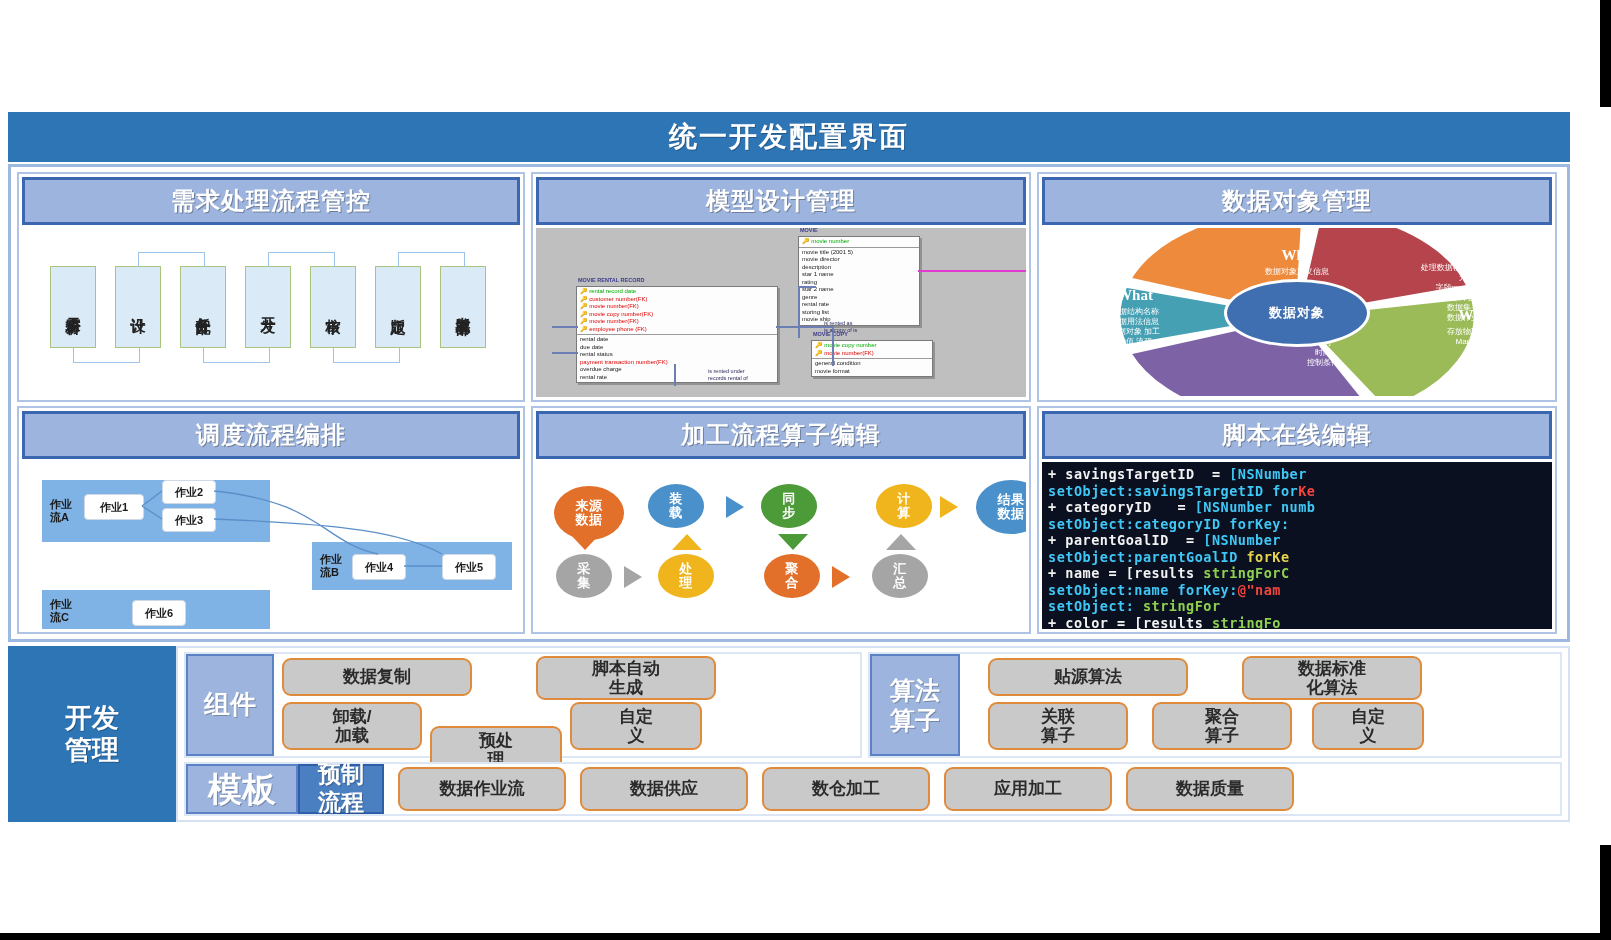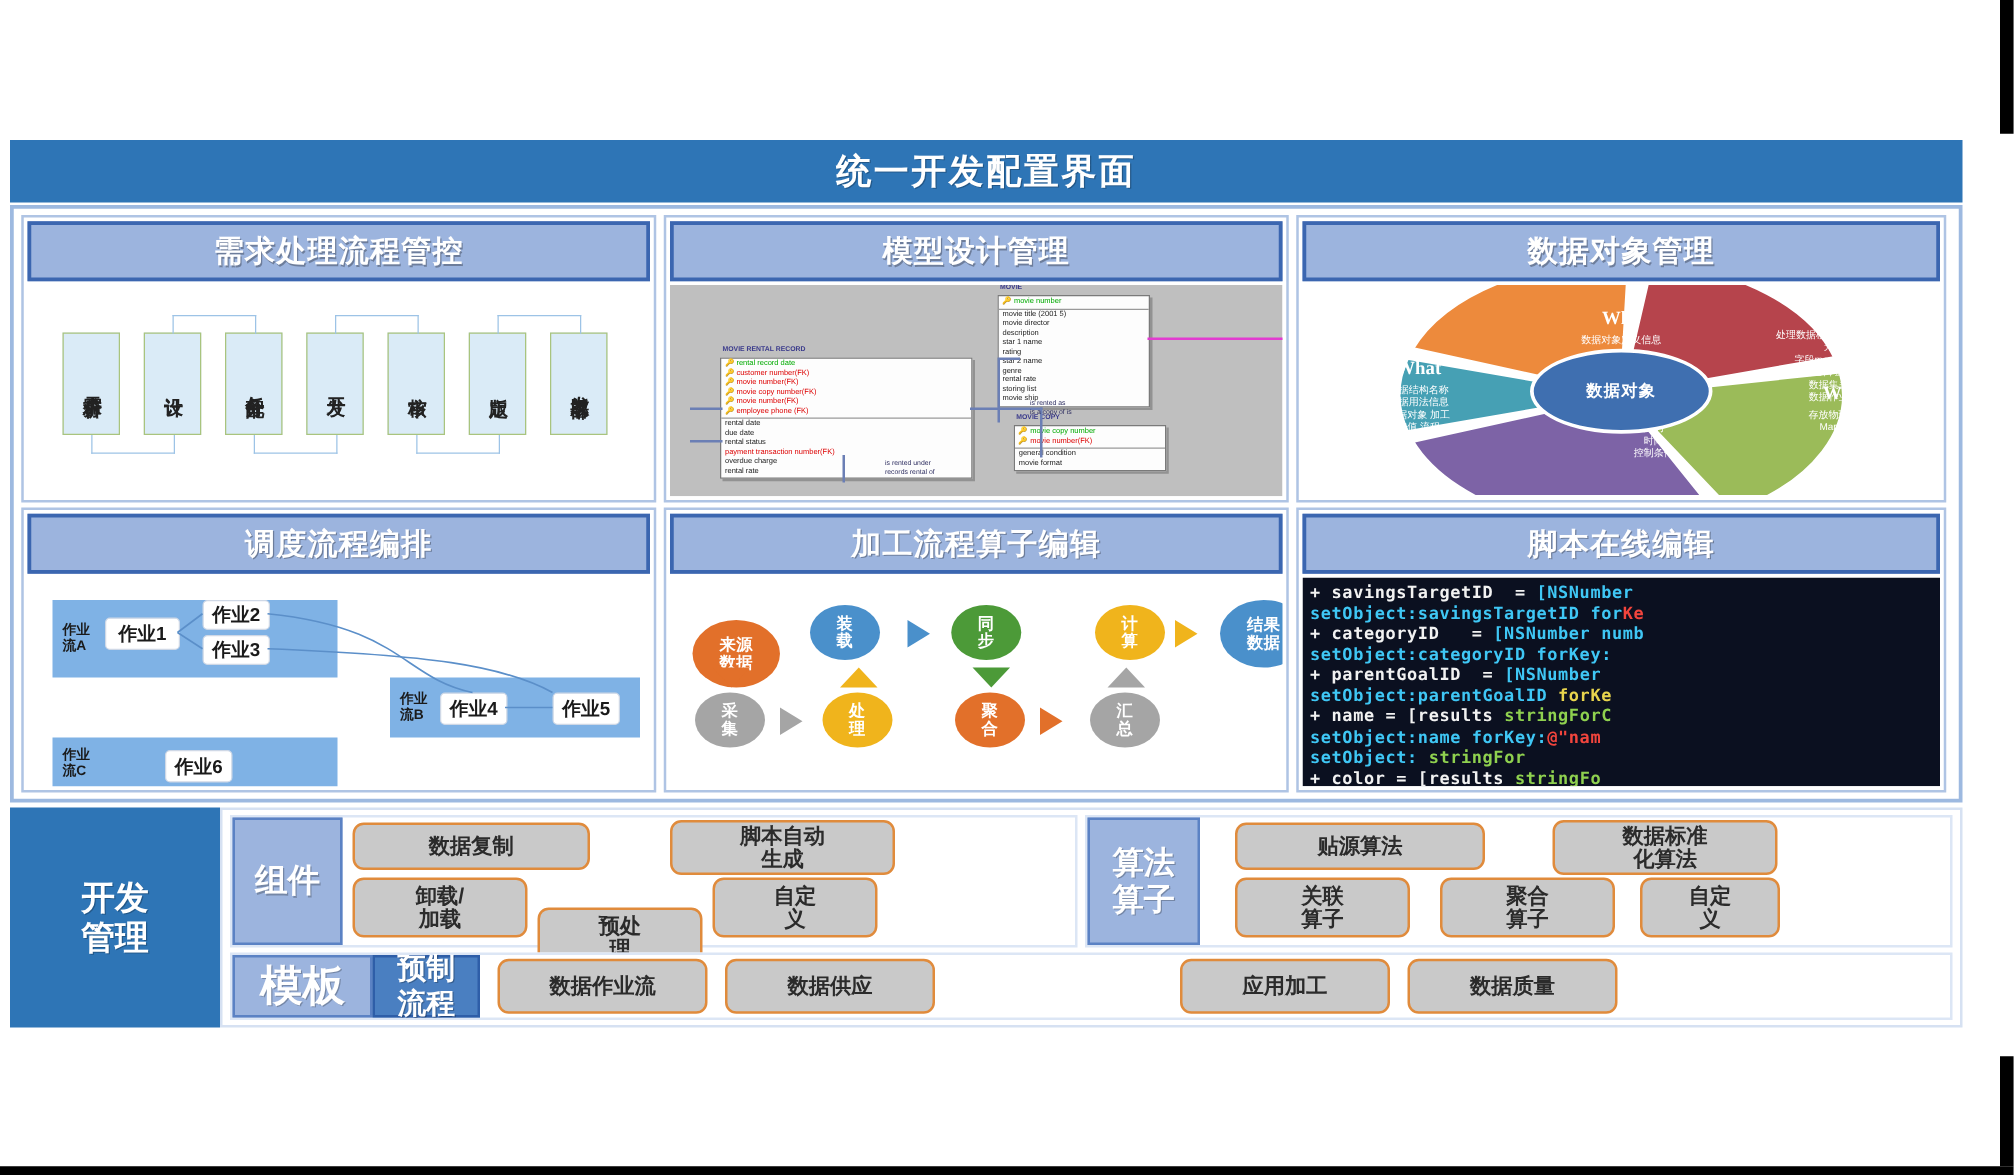--- a/index.html
+++ b/index.html
@@ -71,21 +71,21 @@
   .pie-label{position:absolute;color:#fff;text-align:center;z-index:5;line-height:1.25;}
   .pie-label .h{font-size:15px;font-weight:bold;display:block;margin-bottom:2px;
      font-family:"Liberation Serif",serif;}
   .pie-label .d{font-size:8px;display:block;}
 
   
   .jobflow{position:absolute;background:#7FB2E5;}
   .jobflow .fl{position:absolute;left:8px;top:50%;transform:translateY(-50%);
      font-size:11px;color:#1a1a1a;font-weight:700;line-height:1.15;}
   .jobnode{position:absolute;background:#ffffff;border:1px solid #cfd8e6;border-radius:4px;
-     display:flex;align-items:center;justify-content:center;font-size:15px;font-weight:700;color:#1a1a1a;}
+     display:flex;align-items:center;justify-content:center;font-size:11px;font-weight:700;color:#1a1a1a;}
   #sched-svg{position:absolute;inset:0;}
 
   
   .op{position:absolute;border-radius:50%;display:flex;align-items:center;justify-content:center;}
   .op span{color:#fff;font-size:13px;font-weight:bold;text-align:center;line-height:1.05;
      letter-spacing:.5px;}
   .op.big{width:70px;height:54px;}
   .op.sm{width:56px;height:44px;}
   .tri{position:absolute;width:0;height:0;}
   .tri.r{border-top:11px solid transparent;border-bottom:11px solid transparent;}
@@ -323,21 +323,21 @@
             </div>
         </div>
       </div>
 
       <div class="cell w2">
         <div class="cell-head">
           <span>加工流程算子编辑</span>
         </div>
         <div class="cell-body">
           <div id="ops" style="position:absolute;inset:0;">
-              <div class="op big" style="left: 18px; top: 34px; background: rgb(226, 112, 42);">
+              <div class="op big" style="left: 18px; top: 24px; background: rgb(226, 112, 42);">
                 <span>来源<br>数据</span>
               </div>
               <div class="op sm" style="left: 112px; top: 22px; background: rgb(74, 144, 203);">
                 <span>装<br>载</span>
               </div>
               <div class="op sm" style="left: 225px; top: 22px; background: rgb(76, 154, 56);">
                 <span>同<br>步</span>
               </div>
               <div class="op sm" style="left: 340px; top: 22px; background: rgb(240, 180, 28);">
                 <span>计<br>算</span>
@@ -452,20 +452,23 @@
             <div class="side-label side-blue" style="width:86px">
              <span style="font-size:23px">预制<br>流程</span>
             </div>
             <div class="pill-area">
               <div class="pill" style="left: 14px; top: 3px; width: 168px; height: 44px;">
                 <span>数据作业流</span>
               </div>
               <div class="pill" style="left: 196px; top: 3px; width: 168px; height: 44px;">
                 <span>数据供应</span>
               </div>
+              <div class="pill" style="left: 378px; top: 3px; width: 168px; height: 44px;">
+                <span>数仓加工</span>
+              </div>
               <div class="pill" style="left: 560px; top: 3px; width: 168px; height: 44px;">
                 <span>应用加工</span>
               </div>
               <div class="pill" style="left: 742px; top: 3px; width: 168px; height: 44px;">
                 <span>数据质量</span>
               </div>
             </div>
           </div>
         </div>
     </div>

